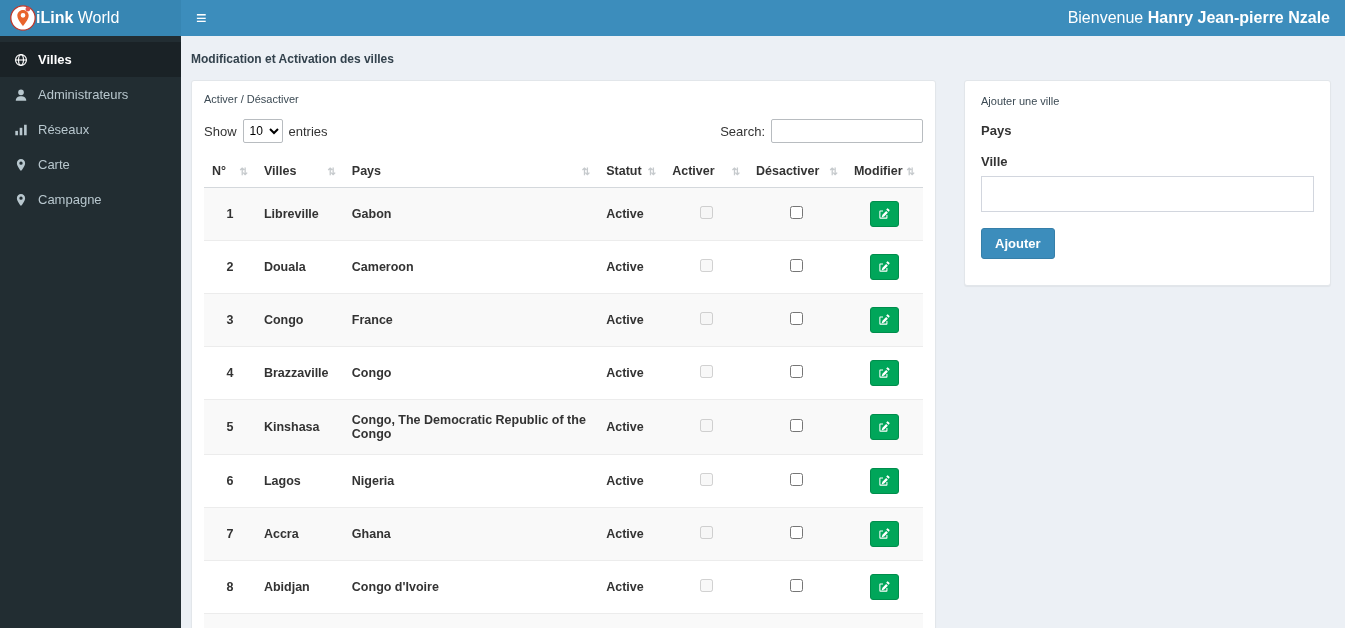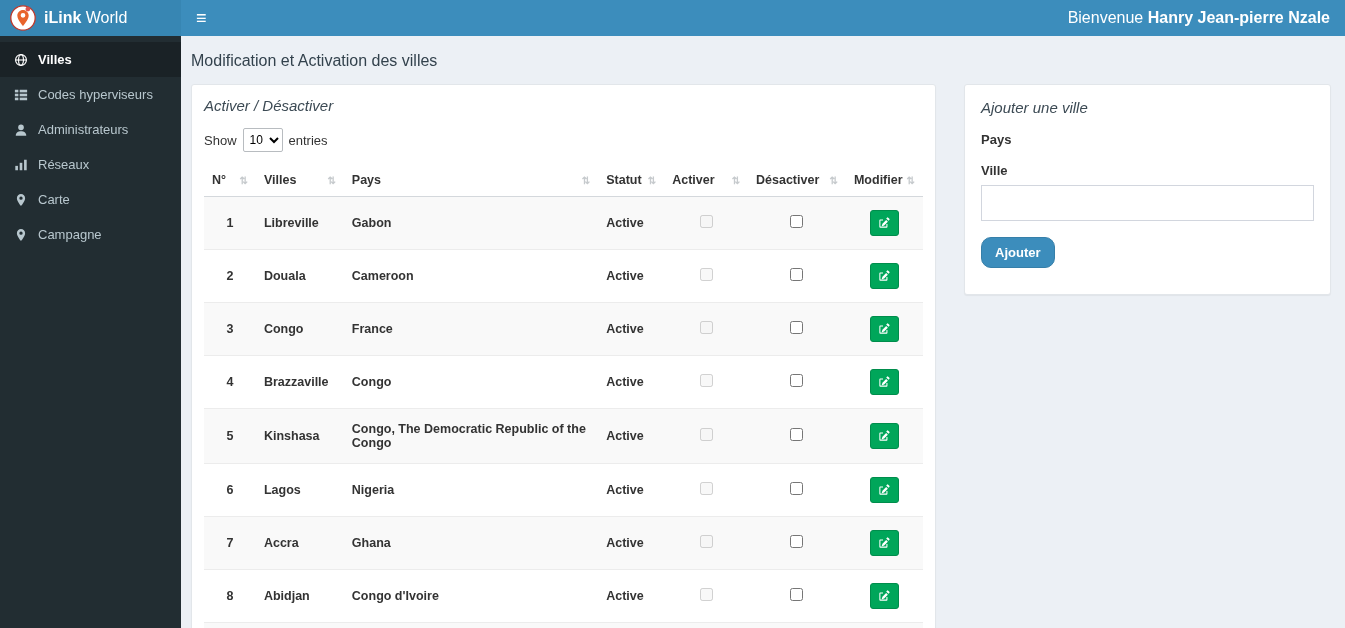--- a/index.html
+++ b/index.html
@@ -2,42 +2,42 @@
 <html style="--header-bg: #3c8dbc; --brand-bg: #3786b3; --sidebar-bg: #222d32; --sidebar-active-bg: #1a2226; --sidebar-text: #b8c7ce; --page-bg: #ecf0f5; --green: #00a65a; --blue: #3c8dbc;"><head>
 <meta charset="utf-8">
 <style>
   * { margin:0; padding:0; box-sizing:border-box; }
   html,body { width:1345px; height:628px; overflow:hidden; font-family:"Liberation Sans", sans-serif; }
   body { background:#ecf0f5; }
   .app { display:flex; width:1345px; height:628px; }
 
   
   .sidebar { width:181px; min-width:181px; background:var(--sidebar-bg,#222d32); height:100%; display:flex; flex-direction:column; }
-  .brand { height:36px; background:var(--brand-bg,#367fa9); display:flex; align-items:center; padding:0 10px; gap:8px; }
+  .brand { height:36px; background:var(--brand-bg,#367fa9); display:flex; align-items:center; padding:0 10px; }
   .brand-text { color:#fff; font-size:16px; white-space:nowrap; }
   .brand-text b { font-weight:700; }
   .nav { padding-top:6px; }
   .nav-item { display:flex; align-items:center; gap:10px; height:35px; padding:0 14px; color:var(--sidebar-text,#b8c7ce); font-size:13px; cursor:pointer; }
   .nav-item.active { background:var(--sidebar-active-bg,#1e282c); color:#ffffff; font-weight:700; }
   .si { width:14px; height:14px; flex:0 0 14px; }
 
   
   .main { flex:1; display:flex; flex-direction:column; height:100%; }
   .topbar { height:36px; background:var(--header-bg,#3c8dbc); display:flex; align-items:center; justify-content:space-between; padding:0 15px; }
   .hamburger { color:#fff; font-size:18px; line-height:1; cursor:pointer; }
   .welcome { color:#fff; font-size:16px; }
   .welcome b { font-weight:700; }
 
   .content { flex:1; padding:12px 14px 0 10px; background:var(--page-bg,#ecf0f5); overflow:hidden; }
-  .page-title { font-size:16px; font-weight:400; color:#33424d; margin:4px 0 14px 0; }
+  .page-title { font-size:12px; font-weight:700; color:#33424d; margin:4px 0 14px 0; }
 
   .columns { display:flex; gap:28px; align-items:flex-start; }
 
   .panel { background:#fff; border:1px solid #e2e6ea; border-radius:3px; box-shadow:0 1px 1px rgba(0,0,0,.05); }
-  .panel-title { font-size:15px; color:#3c4a54; font-weight:500;font-style:italic; }
+  .panel-title { font-size:11px; color:#3c4a54; font-weight:500; }
 
   
   .table-panel { width:745px; padding:12px 12px 10px 12px; }
   .controls { display:flex; justify-content:space-between; align-items:flex-start; margin:14px 0 12px 0; font-size:13px; color:#333; }
   .show-wrap, .search-wrap { display:flex; align-items:center; gap:6px; }
   .show-select { height:24px; font-size:12px; border:1px solid #b8bcc0; border-radius:2px; background:#fff; padding:1px 2px; }
   .search-input { height:24px; width:152px; border:1px solid #b8bcc0; border-radius:2px; padding:2px 6px; font-size:12px; }
 
   table.data { width:100%; border-collapse:collapse; font-size:12.5px; color:#333; }
   table.data thead th { text-align:left; font-weight:700; padding:9px 8px; border-bottom:1px solid #d4d8dc; cursor:pointer; }
@@ -52,21 +52,21 @@
   .btn-edit { width:29px; height:26px; background:var(--green,#00a65a); border:1px solid #008d4c; border-radius:3px; display:inline-flex; align-items:center; justify-content:center; cursor:pointer; }
   input[type="checkbox"] { width:13px; height:13px; }
 
   
   .add-panel { width:367px; padding:14px 16px 26px 16px; }
   .field-label { font-size:13px; font-weight:700; color:#333; margin:16px 0 7px 0; }
   .select-wrap { position:relative; width:100%; height:36px; border:1px solid #d2d6de; background:#fff; }
   .select-wrap select { appearance:none; -webkit-appearance:none; width:100%; height:100%; border:none; background:transparent; font-size:15px; color:#333; padding:0 24px 0 12px; font-family:"Liberation Sans", sans-serif; }
   .select-arrow { position:absolute; top:1px; right:1px; bottom:1px; width:17px; background:#f0f0f0; border-left:1px solid #d9d9d9; display:flex; align-items:center; justify-content:center; font-size:9px; color:#555; pointer-events:none; }
   .ville-input { width:100%; height:36px; border:1px solid #d2d6de; padding:0 10px; font-size:14px; }
-  .btn-add { margin-top:16px; background:var(--blue,#3c8dbc); border:1px solid #367fa9; color:#fff; font-size:13px; font-weight:600; padding:7px 13px; border-radius:10px; cursor:pointer; }
+  .btn-add { margin-top:16px; background:var(--blue,#3c8dbc); border:1px solid #367fa9; color:#fff; font-size:13px; font-weight:600; padding:7px 13px; border-radius:3px; cursor:pointer; }
 </style>
 </head>
 <body>
 
 <div class="app">
 
   <aside class="sidebar">
     <div class="brand">
       <svg viewBox="0 0 32 32" width="26" height="26">
         <circle cx="16" cy="16" r="15" fill="#ffffff" stroke="#c0392b" stroke-width="1.6"></circle>
@@ -79,31 +79,20 @@
       <div class="nav-item active">
         <svg class="si" viewBox="0 0 16 16" fill="none" stroke="currentColor" stroke-width="1.3">
             <circle cx="8" cy="8" r="6.2"></circle>
             <ellipse cx="8" cy="8" rx="2.8" ry="6.2"></ellipse>
             <line x1="1.8" y1="8" x2="14.2" y2="8"></line>
           </svg>
         <span>Villes</span>
       </div>
       <div class="nav-item">
         <svg class="si" viewBox="0 0 16 16" fill="currentColor">
-            <rect x="1" y="2" width="4" height="3"></rect>
-            <rect x="6.5" y="2" width="8.5" height="3"></rect>
-            <rect x="1" y="6.5" width="4" height="3"></rect>
-            <rect x="6.5" y="6.5" width="8.5" height="3"></rect>
-            <rect x="1" y="11" width="4" height="3"></rect>
-            <rect x="6.5" y="11" width="8.5" height="3"></rect>
-          </svg>
-        <span>Codes hyperviseurs</span>
-      </div>
-      <div class="nav-item">
-        <svg class="si" viewBox="0 0 16 16" fill="currentColor">
             <circle cx="8" cy="5" r="3.2"></circle>
             <path d="M2 14.5c0-3.3 2.7-5 6-5s6 1.7 6 5z"></path>
           </svg>
         <span>Administrateurs</span>
       </div>
       <div class="nav-item">
         <svg class="si" viewBox="0 0 16 16" fill="currentColor">
             <rect x="1.5" y="9" width="3" height="5"></rect>
             <rect x="6.5" y="5.5" width="3" height="8.5"></rect>
             <rect x="11.5" y="2" width="3" height="12"></rect>
@@ -139,20 +128,24 @@
         <section class="panel table-panel">
           <div class="panel-title">Activer / Désactiver</div>
 
           <div class="controls">
             <div class="show-wrap">
               <span>Show</span>
               <select class="show-select">
                 <option>10</option>
               </select>
               <span>entries</span>
+            </div>
+            <div class="search-wrap">
+              <span>Search:</span>
+              <input class="search-input" type="text" value="" style="">
             </div>
           </div>
 
           <table class="data">
             <colgroup>
               <col style="width:52px">
                 <col style="width:88px">
                 <col style="width:256px">
                 <col style="width:66px">
                 <col style="width:84px">

